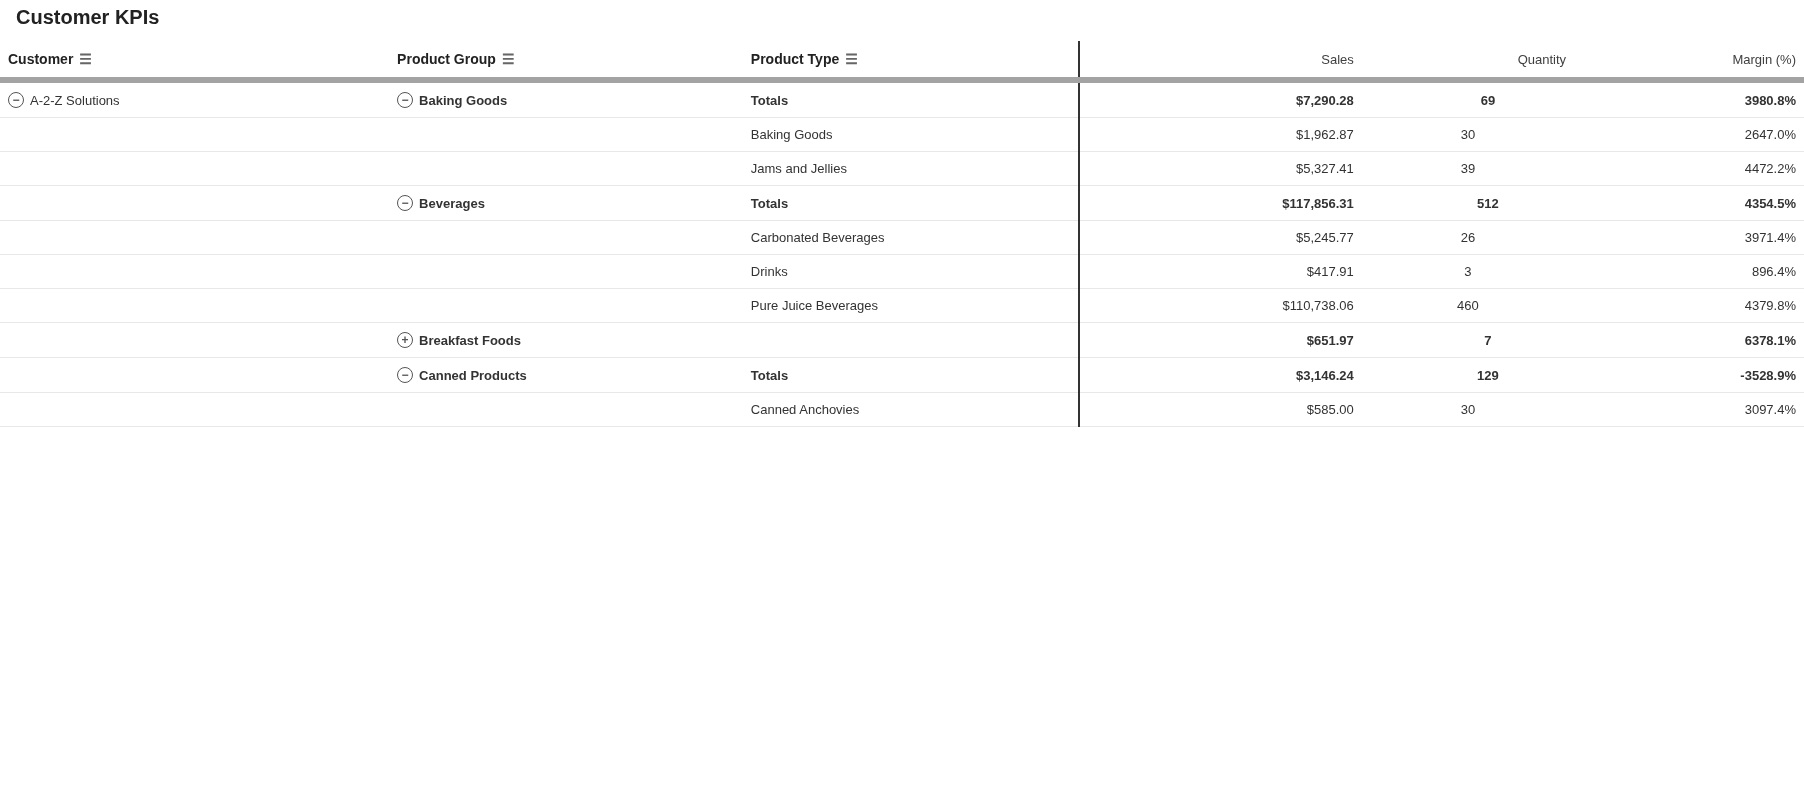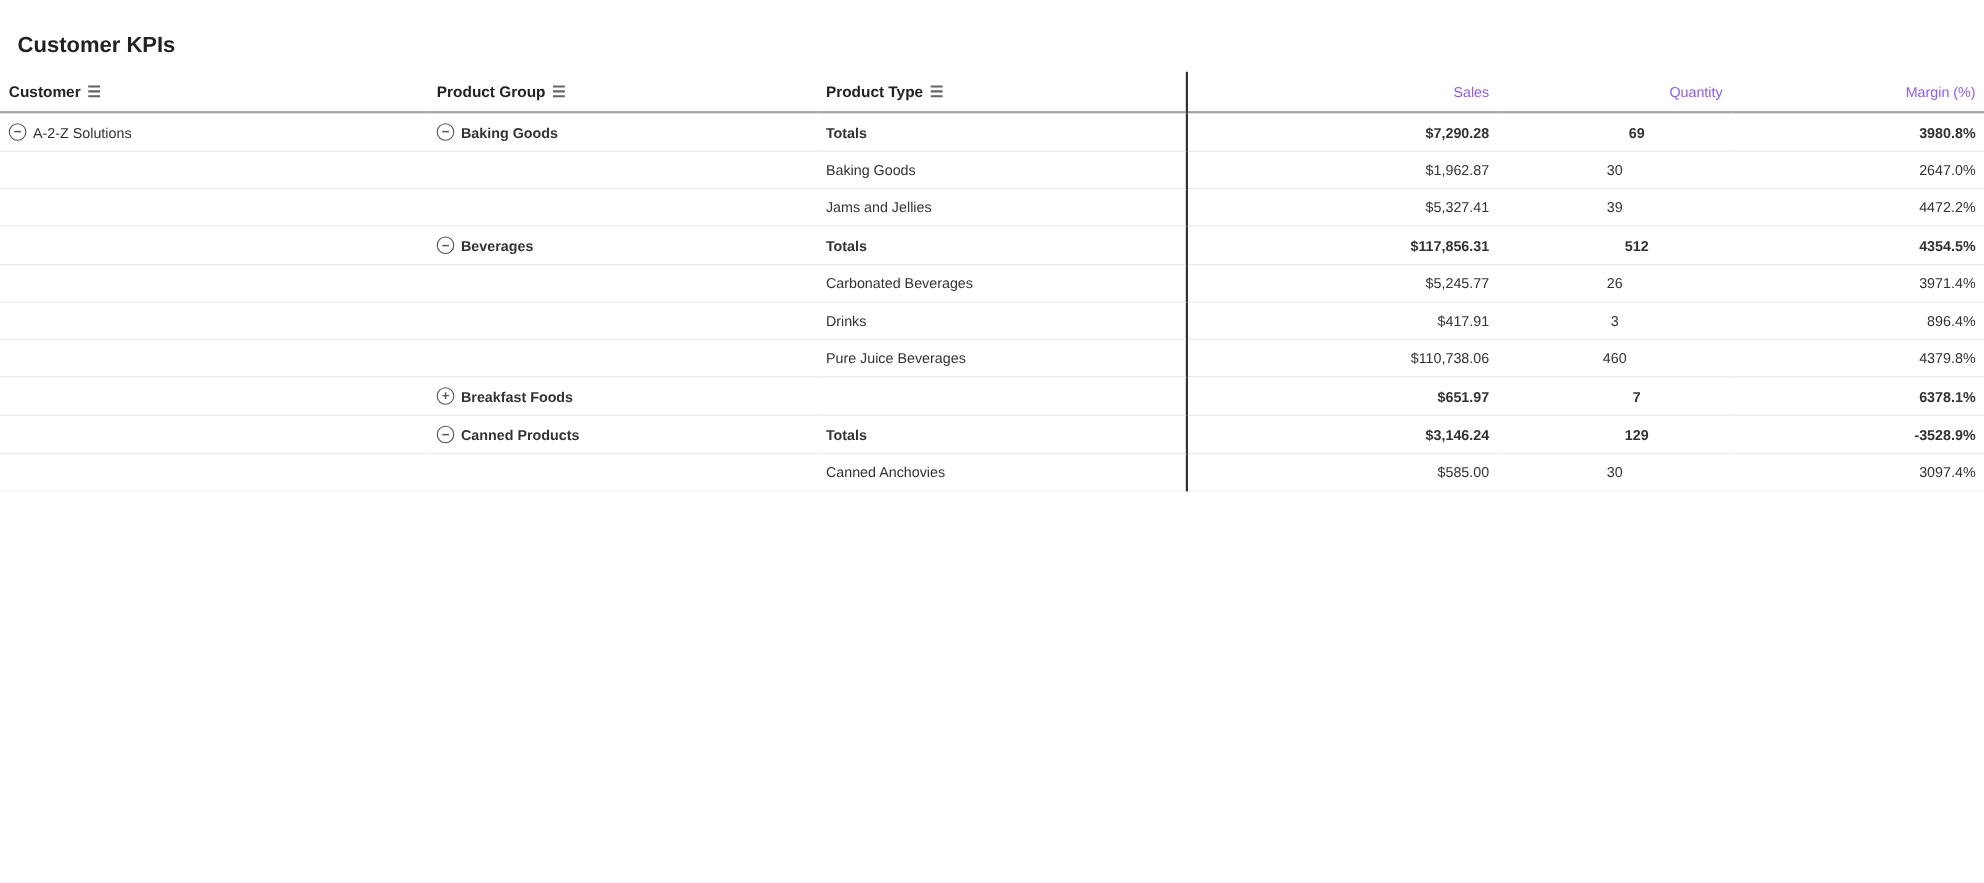--- a/index.html
+++ b/index.html
@@ -5,47 +5,47 @@
     * { box-sizing: border-box; margin: 0; padding: 0; }
     body {
       font-family: -apple-system, BlinkMacSystemFont, 'Segoe UI', Arial, sans-serif;
       font-size: 13px;
       background: #fff;
       color: #333;
     }
     .page-title {
       font-size: 20px;
       font-weight: 600;
-      padding: 30px 16px 12px 16px;
+      padding: 6px 16px 12px 16px;
       color: #222;
     }
     .table-container {
       width: 100%;
       overflow: hidden;
       position: relative;
     }
     table {
       width: 100%;
       border-collapse: collapse;
       table-layout: fixed;
     }
     colgroup col:nth-child(1) { width: 22%; }
     colgroup col:nth-child(2) { width: 20%; }
     colgroup col:nth-child(3) { width: 19%; }
     colgroup col:nth-child(4) { width: 16%; }
     colgroup col:nth-child(5) { width: 12%; }
     colgroup col:nth-child(6) { width: 13%; }
 
     thead tr {
-      border-bottom: 2px solid #a3a3a3;
+      border-bottom: 6px solid #a3a3a3;
     }
     thead th {
       padding: 10px 8px;
       font-weight: 400;
-      color: #8b5cf6;
+      color: #404040;
       font-size: 13px;
       white-space: nowrap;
     }
     thead th.col-customer {
       text-align: left;
       color: #222;
       font-weight: 600;
       font-size: 14px;
     }
     thead th.col-product-group {

